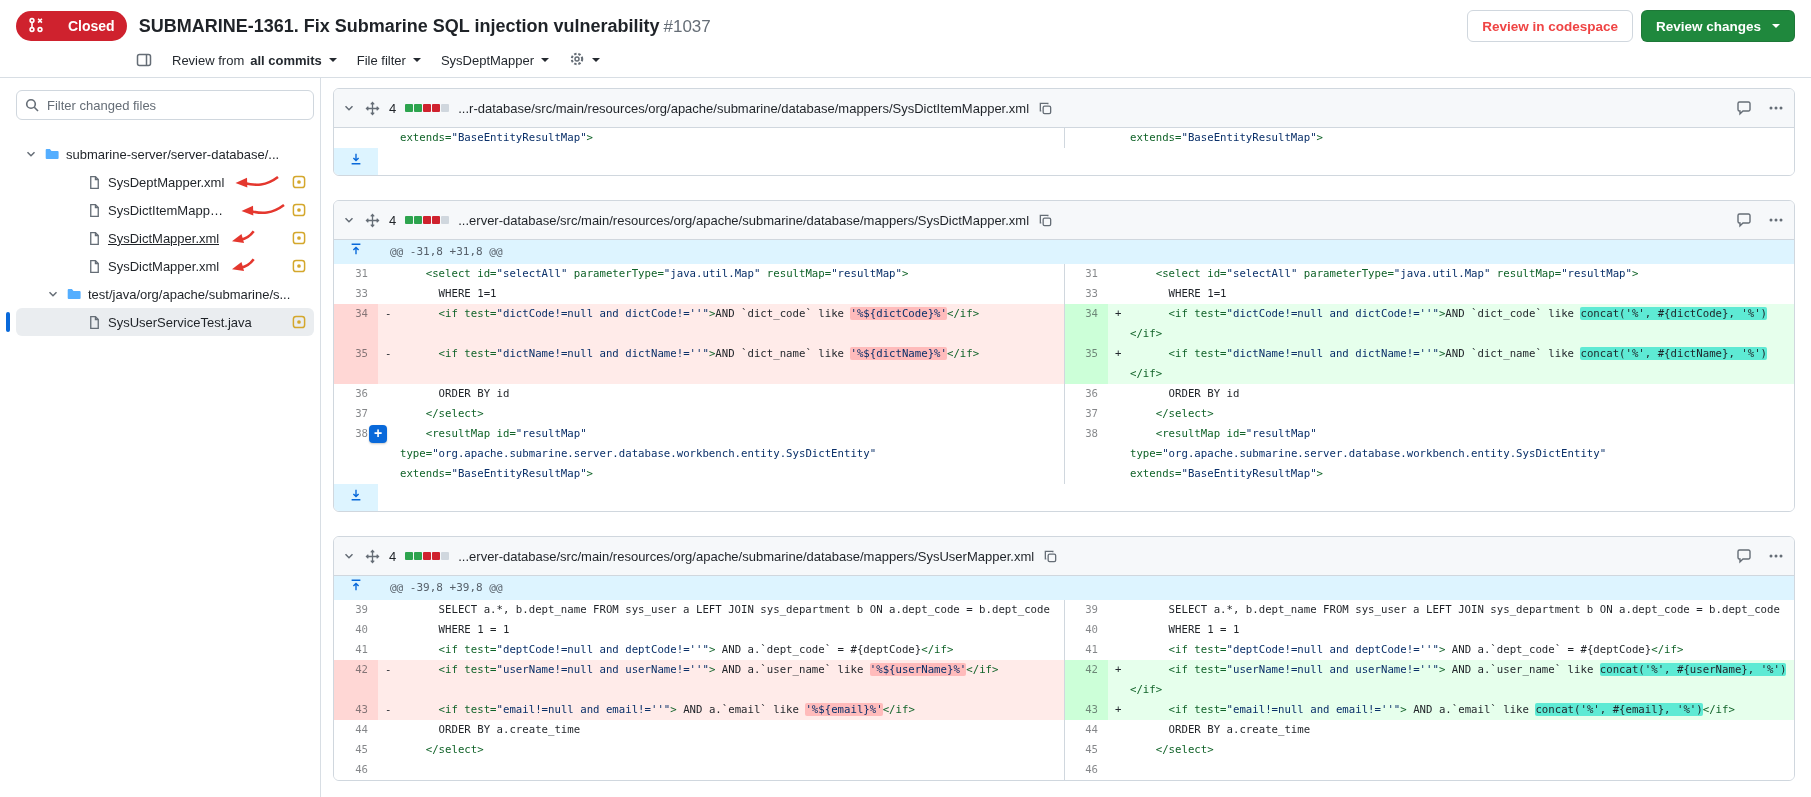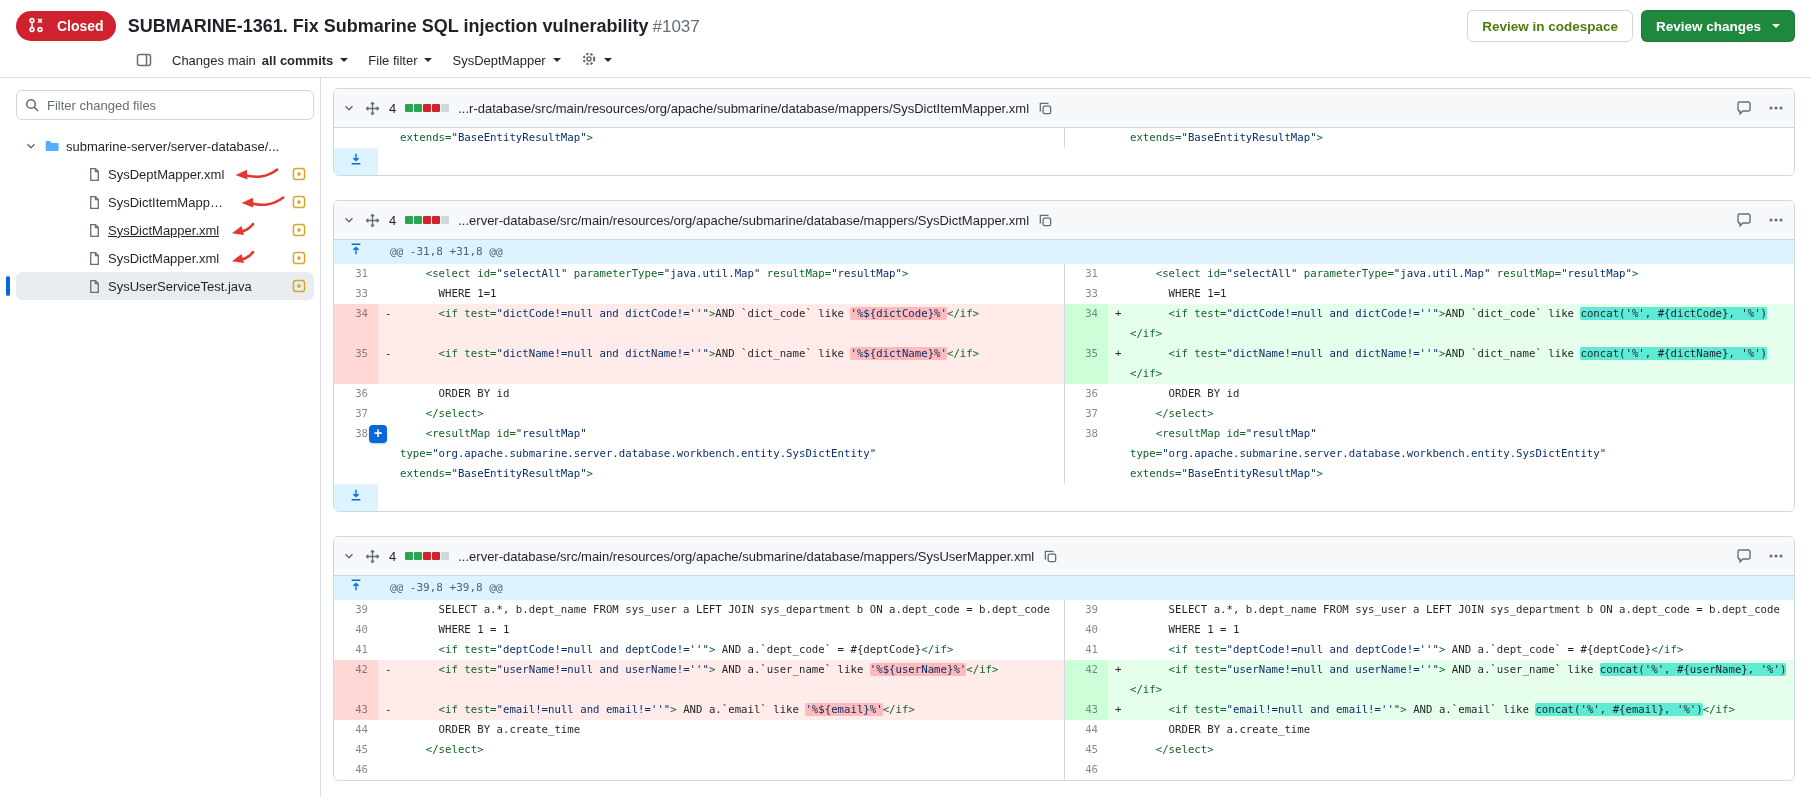--- a/index.html
+++ b/index.html
@@ -3,46 +3,46 @@
 <meta charset="utf-8">
 <style>
   *{box-sizing:border-box;margin:0;padding:0}
   html,body{width:1811px;height:797px;overflow:hidden;background:#fff;
     font-family:"Liberation Sans",sans-serif;color:#1f2328;font-size:14px}
   .app{display:flex;flex-direction:column;height:797px}
 
   
   .pr-header{padding:9px 16px 0 16px;background:#fff;border-bottom:1px solid #d8dee4}
   .pr-top{display:flex;align-items:center;gap:12px;height:34px}
-  .badge-closed{display:inline-flex;align-items:center;gap:13px;background:#cf222e;color:#fff;
+  .badge-closed{display:inline-flex;align-items:center;gap:24px;background:#cf222e;color:#fff;
     font-weight:600;font-size:14px;padding:0 12px;height:30px;border-radius:2em;flex:none}
   .pr-title{font-size:18px;font-weight:600;white-space:nowrap;overflow:hidden;text-overflow:ellipsis;flex:1}
   .pr-number{color:#656d76;font-weight:400;font-size:17px;margin-left:4px}
   .hdr-actions{display:flex;gap:8px;margin-left:auto;flex:none}
   .btn{display:inline-flex;align-items:center;gap:6px;height:32px;padding:0 14px;border-radius:6px;
     font-size:13.5px;font-weight:600;cursor:pointer;border:1px solid #d0d7de;background:#fff}
-  .btn-outline{color:#4d7c0f}
+  .btn-outline{color:#ef4444}
   .btn-green{background:#1f883d;color:#fff;border-color:rgba(27,31,36,.15)}
   .pr-toolbar{display:flex;align-items:center;gap:20px;height:34px;padding-left:120px;font-size:13px;color:#24292f}
   .tb-item{display:inline-flex;align-items:center;gap:2px;cursor:pointer}
   .tb-item b{font-weight:600;margin-left:4px}
   .caret{display:inline-block;width:0;height:0;border:4px solid transparent;border-top-color:#24292f;
     margin-left:5px;transform:translateY(2px)}
   .icon-btn{display:inline-flex;align-items:center;cursor:pointer;background:none;border:none}
 
   
   .body{display:flex;flex:1;min-height:0}
   .sidebar{width:321px;flex:none;border-right:1px solid #d8dee4;padding:12px 6px 0 16px;overflow:hidden}
   .filter-wrap{position:relative}
   .filter-wrap input{width:100%;height:30px;border:1px solid #d0d7de;border-radius:6px;
     padding:0 8px 0 30px;font-size:13px;color:#1f2328;outline:none;background:#fff;
     font-family:"Liberation Sans",sans-serif}
   .filter-wrap input::placeholder{color:#656d76}
   .filter-wrap .s-icon{position:absolute;left:8px;top:7px}
-  .tree{margin-top:12px;font-size:13px}
+  .tree{margin-top:20px;font-size:13px}
   .tree-row{display:flex;align-items:center;gap:6px;height:28px;border-radius:6px;cursor:pointer;
     position:relative;padding-right:8px}
   .tree-row.selected{background:rgba(208,215,222,.45)}
   .tree-row.selected::before{content:"";position:absolute;left:-10px;top:4px;bottom:4px;width:4px;
     border-radius:2px;background:#0969da}
   .tree-label{white-space:nowrap;overflow:hidden;text-overflow:ellipsis}
   .tree-spacer{width:13px;flex:none}
   .mod-badge{margin-left:auto;flex:none;display:inline-flex}
   .arrow-anno{flex:none;margin-left:4px}
 
@@ -118,21 +118,21 @@
     <div class="pr-toolbar">
       <button class="icon-btn">
         <svg width="16" height="16" viewBox="0 0 16 16">
             <g fill="none" stroke="#656d76" stroke-width="1.5">
               <rect x="1.5" y="2.5" width="13" height="11" rx="2"></rect>
               <line x1="10.5" y1="2.5" x2="10.5" y2="13.5"></line>
             </g>
           </svg>
       </button>
       <span class="tb-item">
-          <span>Changes main</span>
+          <span>Review from</span>
           <b>all commits</b>
           <span class="caret"></span>
         </span>
       <span class="tb-item">
           <span>File filter</span>
           <span class="caret"></span>
         </span>
       <span class="tb-item">
           <span>SysDeptMapper</span>
           <span class="caret"></span>
@@ -253,20 +253,33 @@
                 <path d="M13.5 3.8L2.5 8.6l11.3 4.4z" fill="#e4372e"></path>
               </svg>
             </span>
             <span class="svg-i mod-badge" style="display: inline-flex;">
               <svg width="14" height="14" viewBox="0 0 16 16">
                 <rect x="1.6" y="1.6" width="12.8" height="12.8" rx="3" fill="none" stroke="#d4a72c" stroke-width="1.7"></rect>
                 <circle cx="8" cy="8" r="2.1" fill="#d4a72c"></circle>
               </svg>
             </span>
           </div>
+          <div class="tree-row" style="padding-left: 30px;">
+            <span class="svg-i" style="display: inline-flex;">
+              <svg width="14" height="14" viewBox="0 0 16 16">
+                <path d="M4 6l4 4 4-4" fill="none" stroke="#656d76" stroke-width="1.7"></path>
+              </svg>
+            </span>
+            <span class="svg-i" style="display: inline-flex;">
+              <svg width="16" height="16" viewBox="0 0 16 16">
+                <path d="M1.7 4a1 1 0 0 1 1-1h3.2l1.6 2h6.1a1 1 0 0 1 1 1v6a1 1 0 0 1-1 1H2.7a1 1 0 0 1-1-1z" fill="#54aeff"></path>
+              </svg>
+            </span>
+            <span class="tree-label">test/java/org/apache/submarine/s...</span>
+          </div>
           <div class="tree-row selected" style="padding-left: 52px;">
             <span class="tree-spacer"></span>
             <span class="svg-i" style="display: inline-flex;">
               <svg width="15" height="15" viewBox="0 0 16 16">
                 <path d="M4 1.8h5l3 3v9.4H4z" fill="none" stroke="#656d76" stroke-width="1.4"></path>
                 <path d="M9 1.8v3h3" fill="none" stroke="#656d76" stroke-width="1.4"></path>
               </svg>
             </span>
             <span class="tree-label">SysUserServiceTest.java</span>
             <span class="svg-i mod-badge" style="display: inline-flex;">

